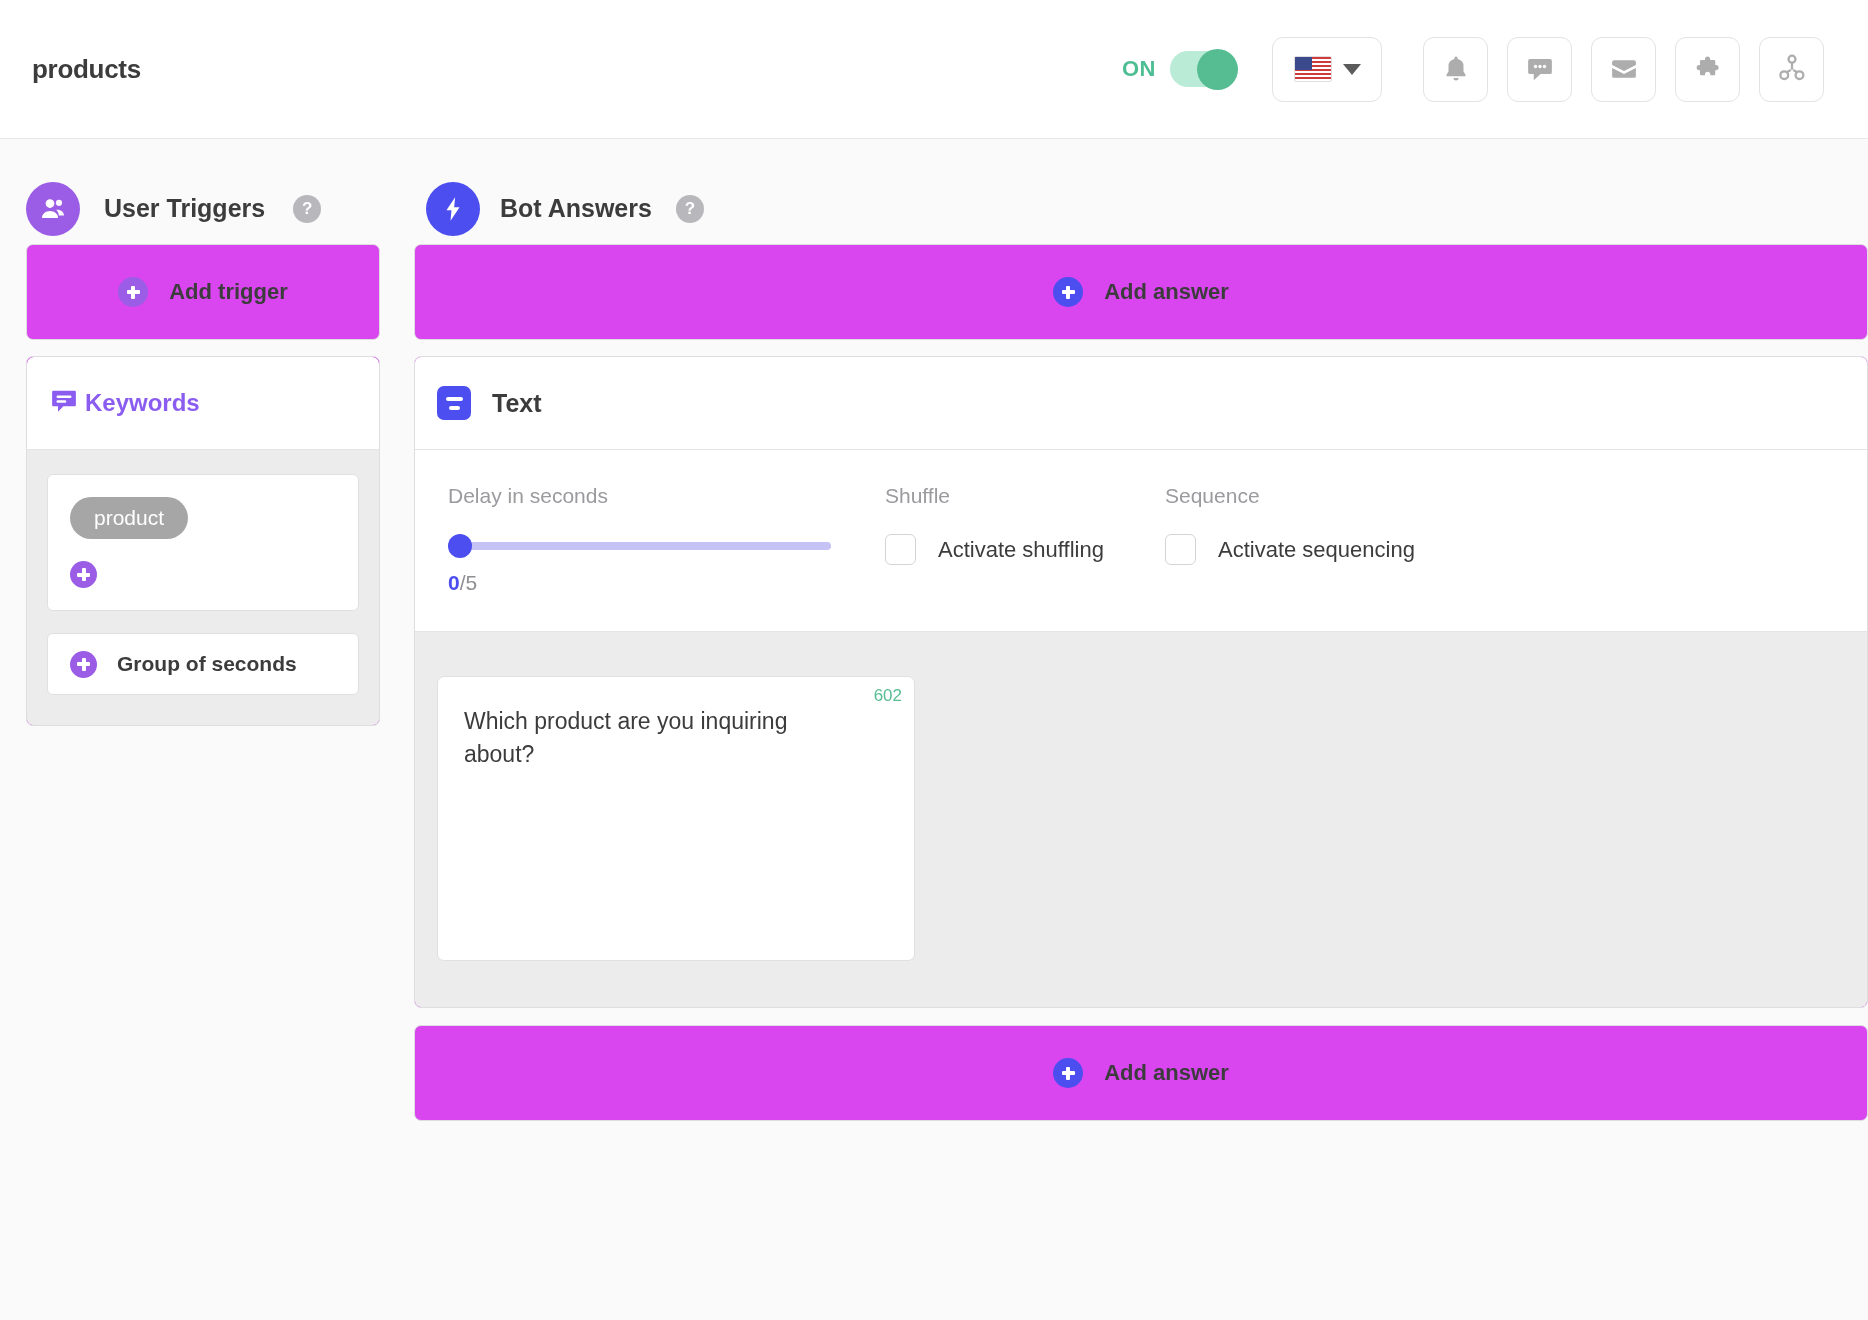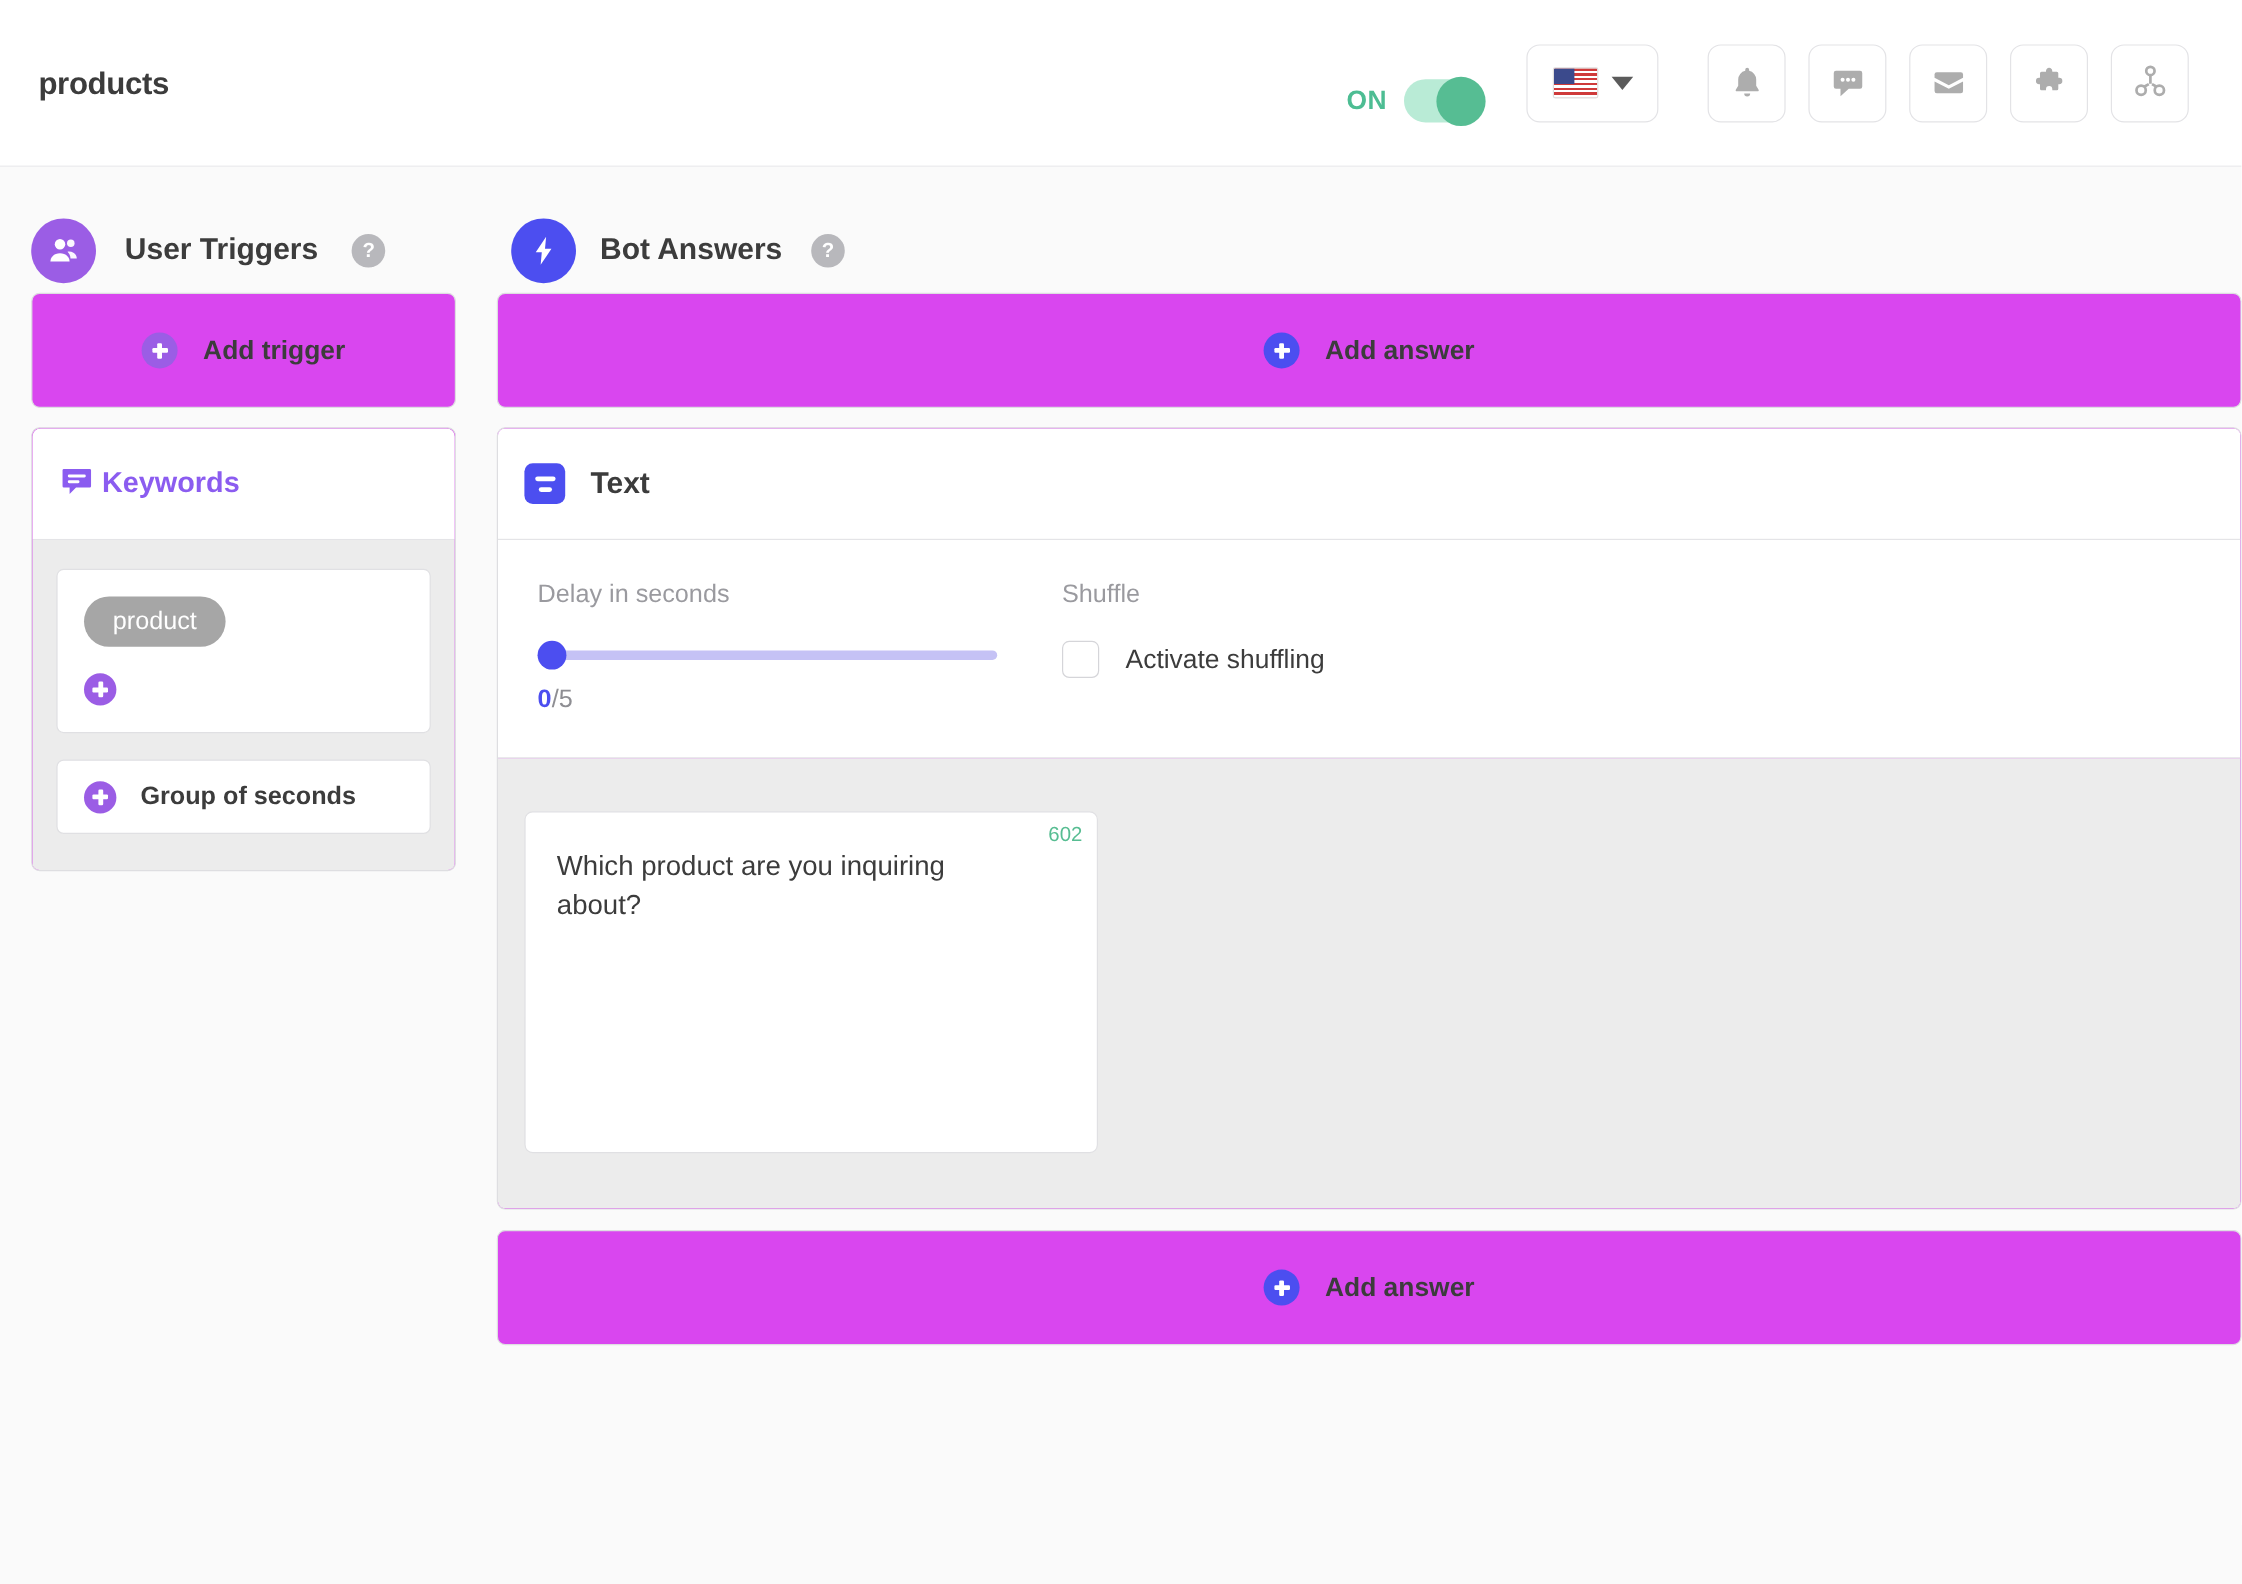--- a/index.html
+++ b/index.html
@@ -18,21 +18,21 @@
     border-bottom: 1px solid #e8e8ea;
     display: flex; align-items: center;
     padding: 0 44px 0 32px;
   }
   .page-title {
     font-size: 26px; font-weight: 600; color: #3c3c3c;
     letter-spacing: -0.3px;
   }
   .topbar-right {
     margin-left: auto;
-    display: flex; align-items: flex-end; gap: 4px;
+    display: flex; align-items: center; gap: 4px;
   }
   .onoff { display: flex; align-items: center; gap: 14px; margin-right: 32px; }
   .on-label { font-size: 22px; font-weight: 700; color: #4dbd93; letter-spacing: .5px; }
   .switch {
     width: 66px; height: 36px; border-radius: 18px;
     background: #b9ebd6; position: relative; cursor: pointer;
   }
   .switch .knob {
     position: absolute; top: -2px; right: -2px;
     width: 41px; height: 41px; border-radius: 50%;
@@ -375,20 +375,27 @@
           </div>
 
           <div class="set-col shuffle">
             <span class="set-label">Shuffle</span>
             <div class="cb-row">
               <span class="cb"></span>
               <span class="cb-label">Activate shuffling</span>
             </div>
           </div>
 
+          <div class="set-col sequence">
+            <span class="set-label">Sequence</span>
+            <div class="cb-row">
+              <span class="cb"></span>
+              <span class="cb-label">Activate sequencing</span>
+            </div>
+          </div>
 
         </div>
 
         <div class="answer-body">
           <div class="textarea-box">
             <span class="char-count">602</span>
             <div class="msg">Which product are you inquiring about?</div>
           </div>
         </div>
 

